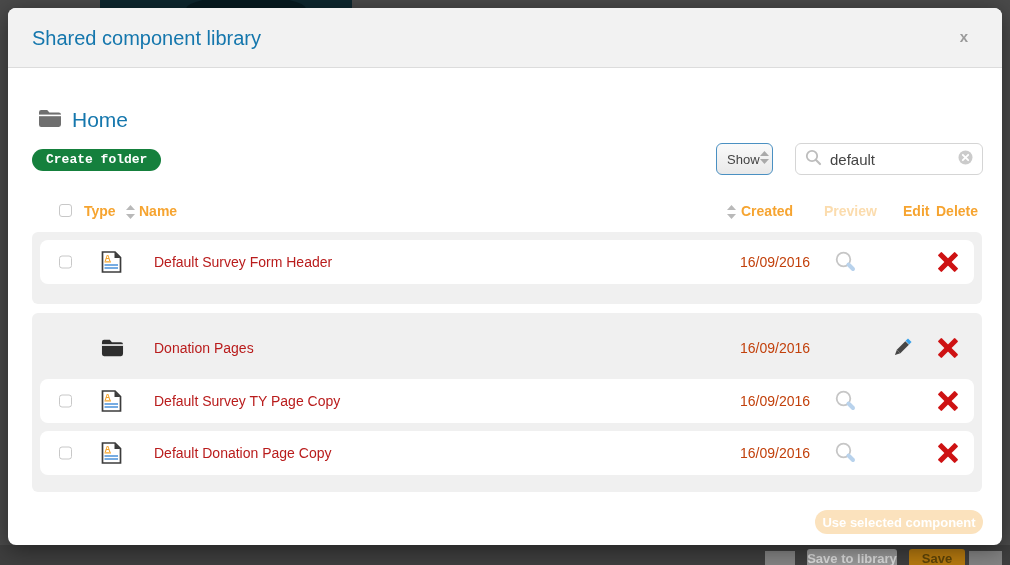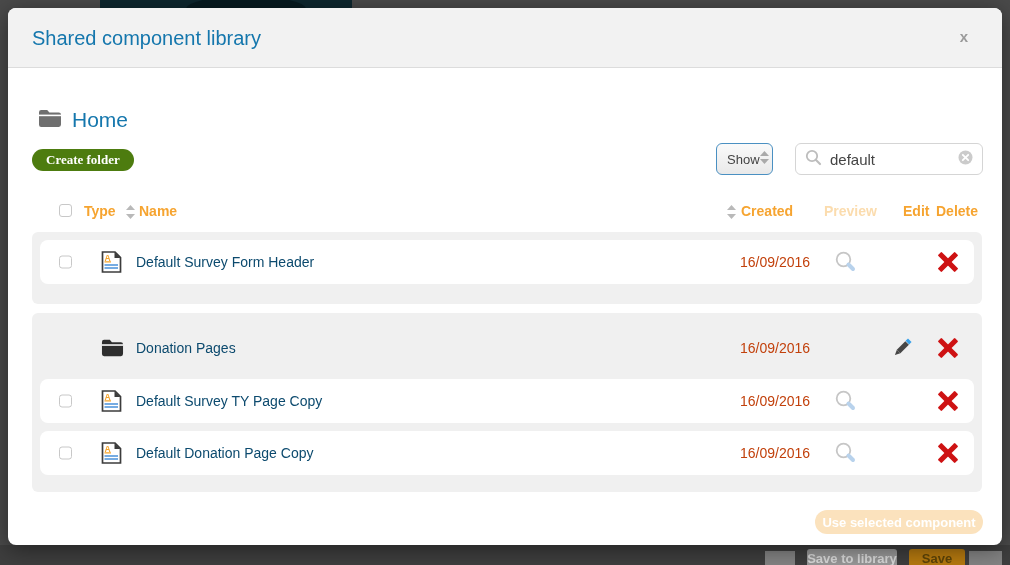--- a/index.html
+++ b/index.html
@@ -32,23 +32,23 @@
            font-size:20px; color:#1577ad; }
   .modal-close { position:absolute; right:34px; top:0; line-height:58px;
            font-size:15px; font-weight:bold; color:#9a9a9a; cursor:pointer; }
 
   
   .home-row { position:absolute; left:30px; top:100px; display:flex; align-items:flex-end; gap:10px; }
   .home-label { font-size:21px; color:#1577ad; }
 
   
   .btn-create { position:absolute; left:24px; top:141px; height:22px; padding:0 14px;
-           background:#4d7c0f; border:none; border-radius:12px; color:#fff;
+           background:#15803d; border:none; border-radius:12px; color:#fff;
            font-size:13px; font-weight:bold; line-height:22px; cursor:pointer;
-           font-family:Liberation Serif, serif; }
+           font-family:Liberation Mono, monospace; }
   .show-select { position:absolute; left:708px; top:135px; width:57px; height:32px;
            border:1px solid #4a90c2; border-radius:6px;
            background:linear-gradient(#fafafa,#e9e9e9);
            display:flex; align-items:center; justify-content:space-between;
            padding:0 7px 0 10px; cursor:pointer; }
   .show-label { font-size:13px; color:#444; }
   .search-box { position:absolute; left:787px; top:135px; width:188px; height:32px;
            border:1px solid #d5d5d5; border-radius:6px; background:#fff;
            display:flex; align-items:center; padding:8px 9px; gap:8px; }
   .search-input { flex:1; border:none; outline:none; font-size:15px; color:#444;
@@ -65,21 +65,21 @@
   .sort { position:absolute; top:4px; } .sort-1 { left:118px; } .sort-2 { left:719px; }
 
   
   .group { position:absolute; left:24px; width:950px; background:#f0f0f0; border-radius:6px; }
   .group-1 { top:224px; height:72px; }
   .group-2 { top:305px; height:179px; }
   .row { position:absolute; left:8px; width:934px; height:44px; }
   .row.card { background:#fff; border-radius:8px; }
   .g1-r1 { top:8px; } .g2-r1 { top:12px; height:46px;text-decoration:underline; } .g2-r2 { top:66px; } .g2-r3 { top:118px; }
   .cell { position:absolute; top:50%; transform:translateY(-50%); }
-  .c-check { left:19px; } .c-type { left:61px; } .c-name { left:96px; font-size:14px; color:#0c4a6e; }
+  .c-check { left:19px; } .c-type { left:61px; } .c-name { left:114px; font-size:14px; color:#b91c1c; }
   .c-date { left:700px; font-size:14px; color:#c2410c; }
   .c-preview { left:792px; width:28px; text-align:center; cursor:pointer; }
   .c-edit { left:848px; width:28px; text-align:center; cursor:pointer; }
   .c-delete { left:894px; width:28px; text-align:center; cursor:pointer; }
   .cell svg { display:block; margin:0 auto; }
 
   .checkbox { width:13px; height:13px; border:1px solid #c8c8c8; border-radius:3px;
               background:#fff; cursor:pointer; }
 
   

